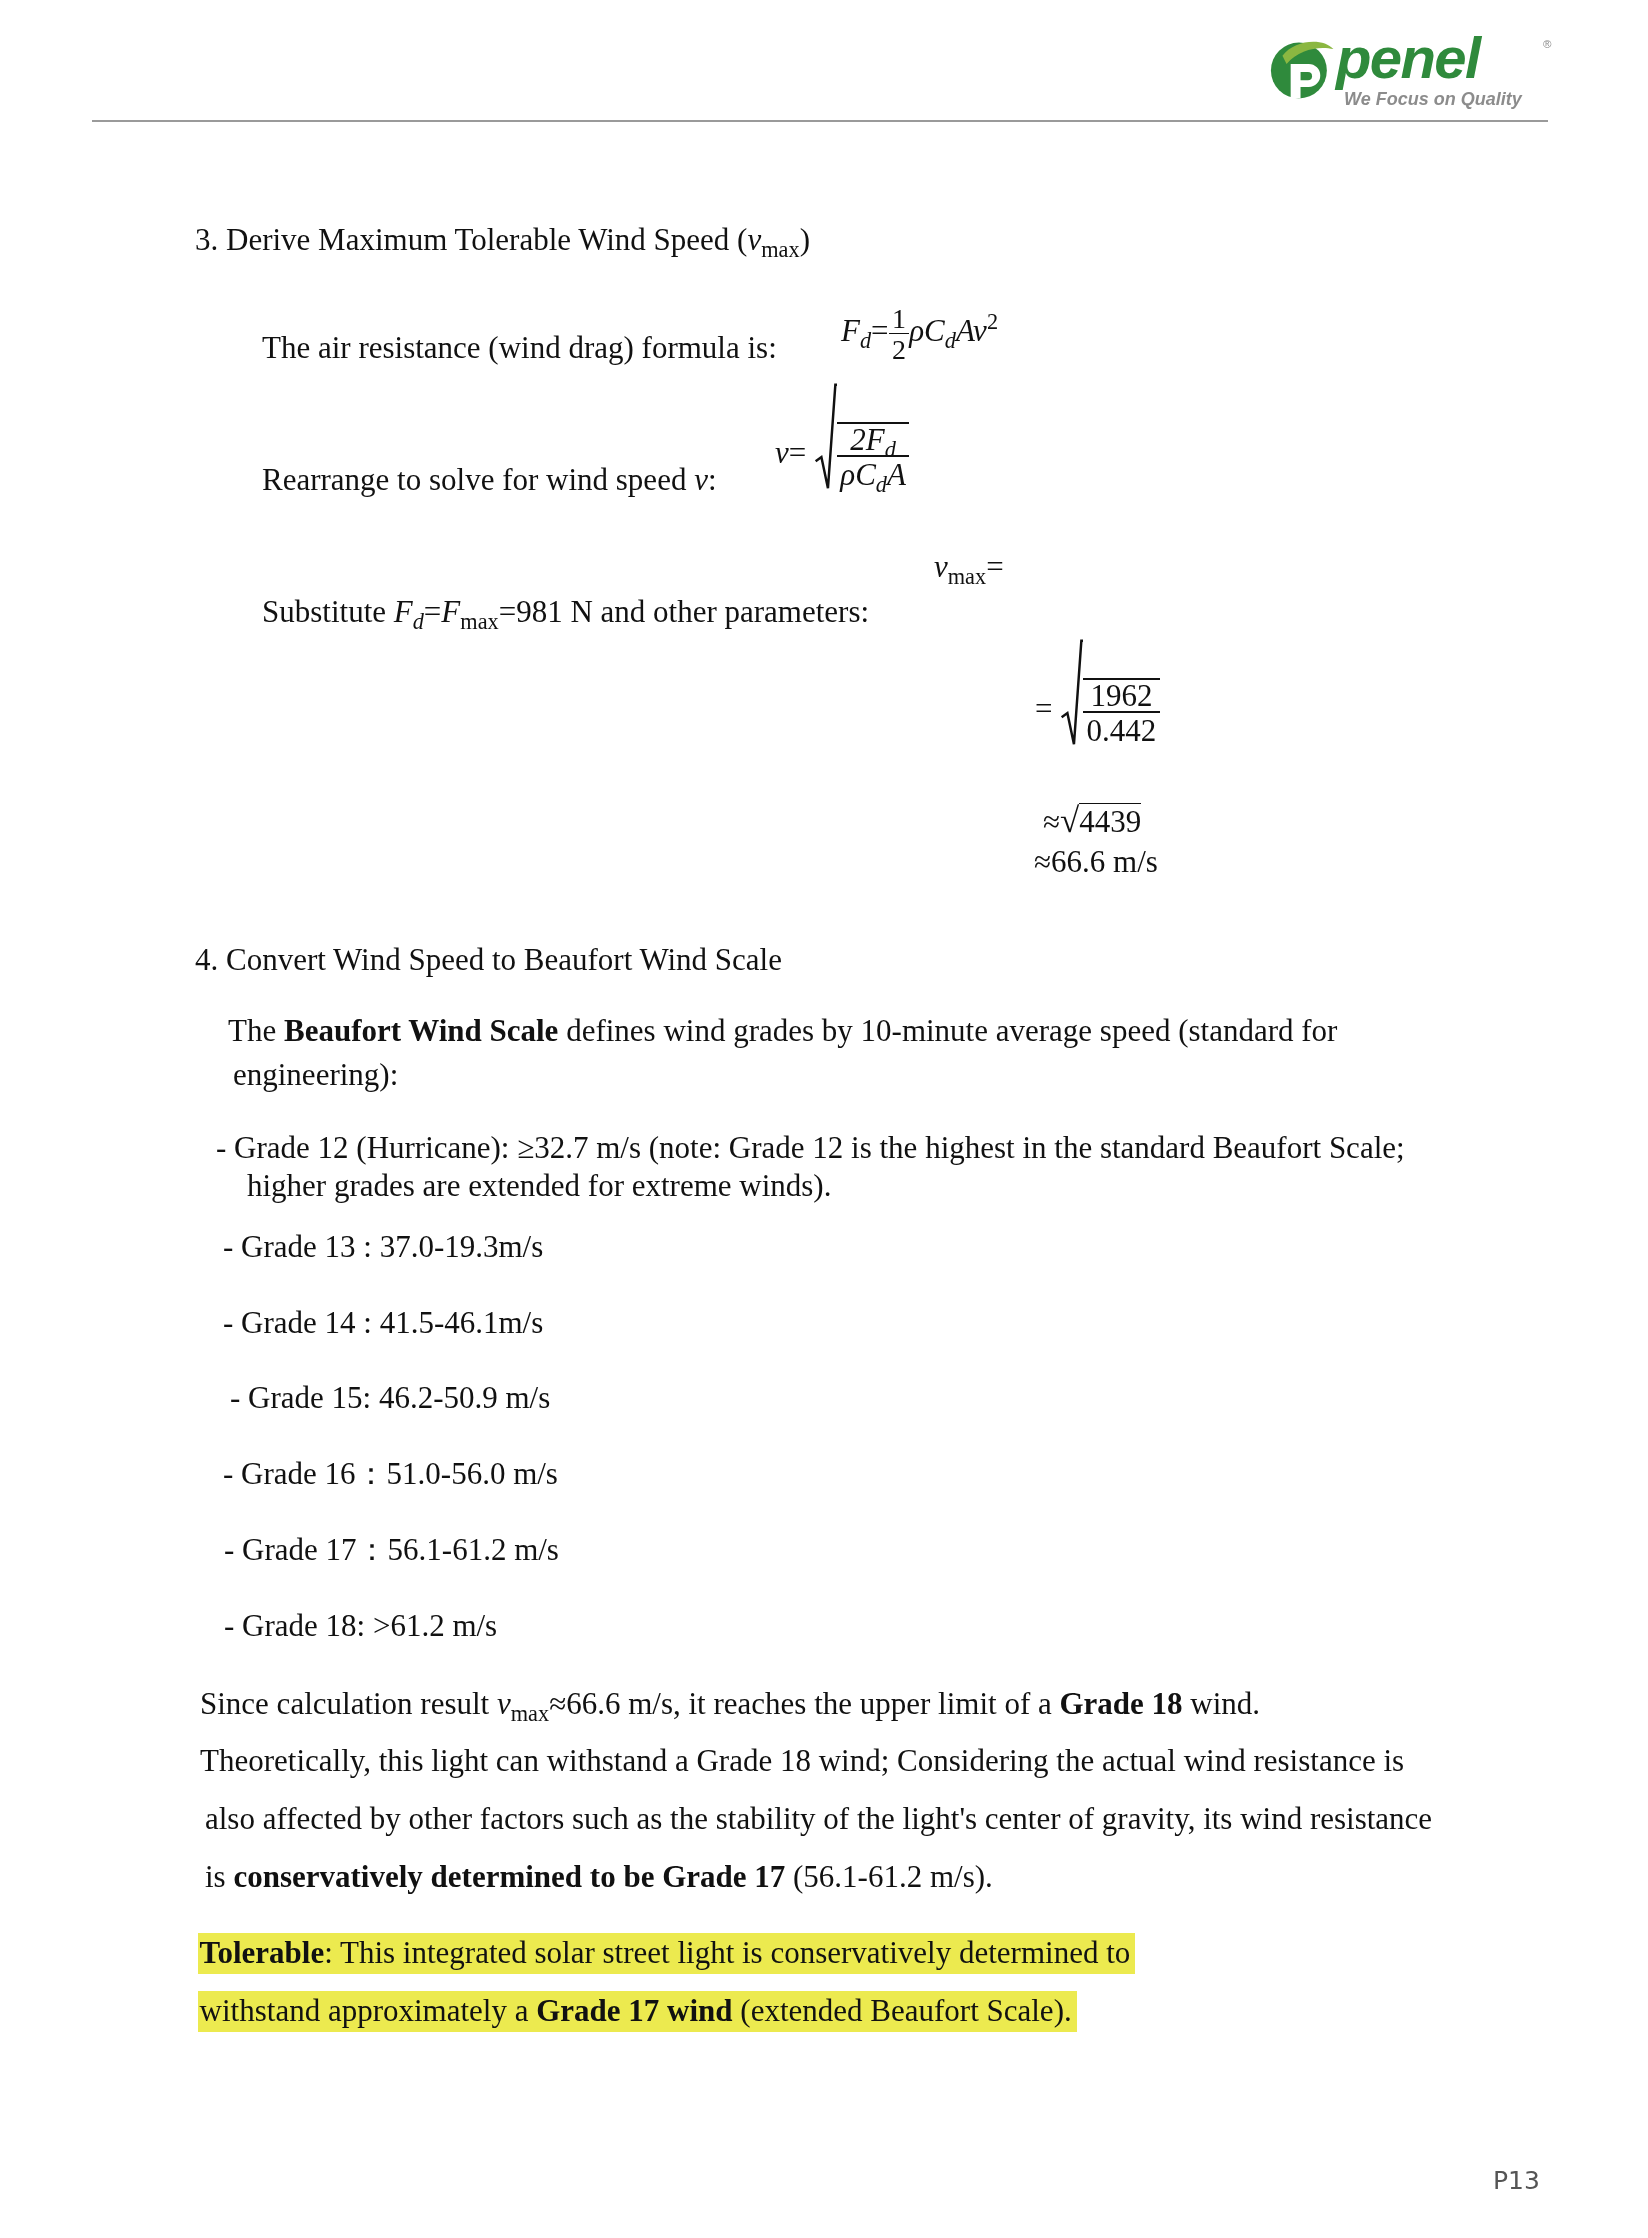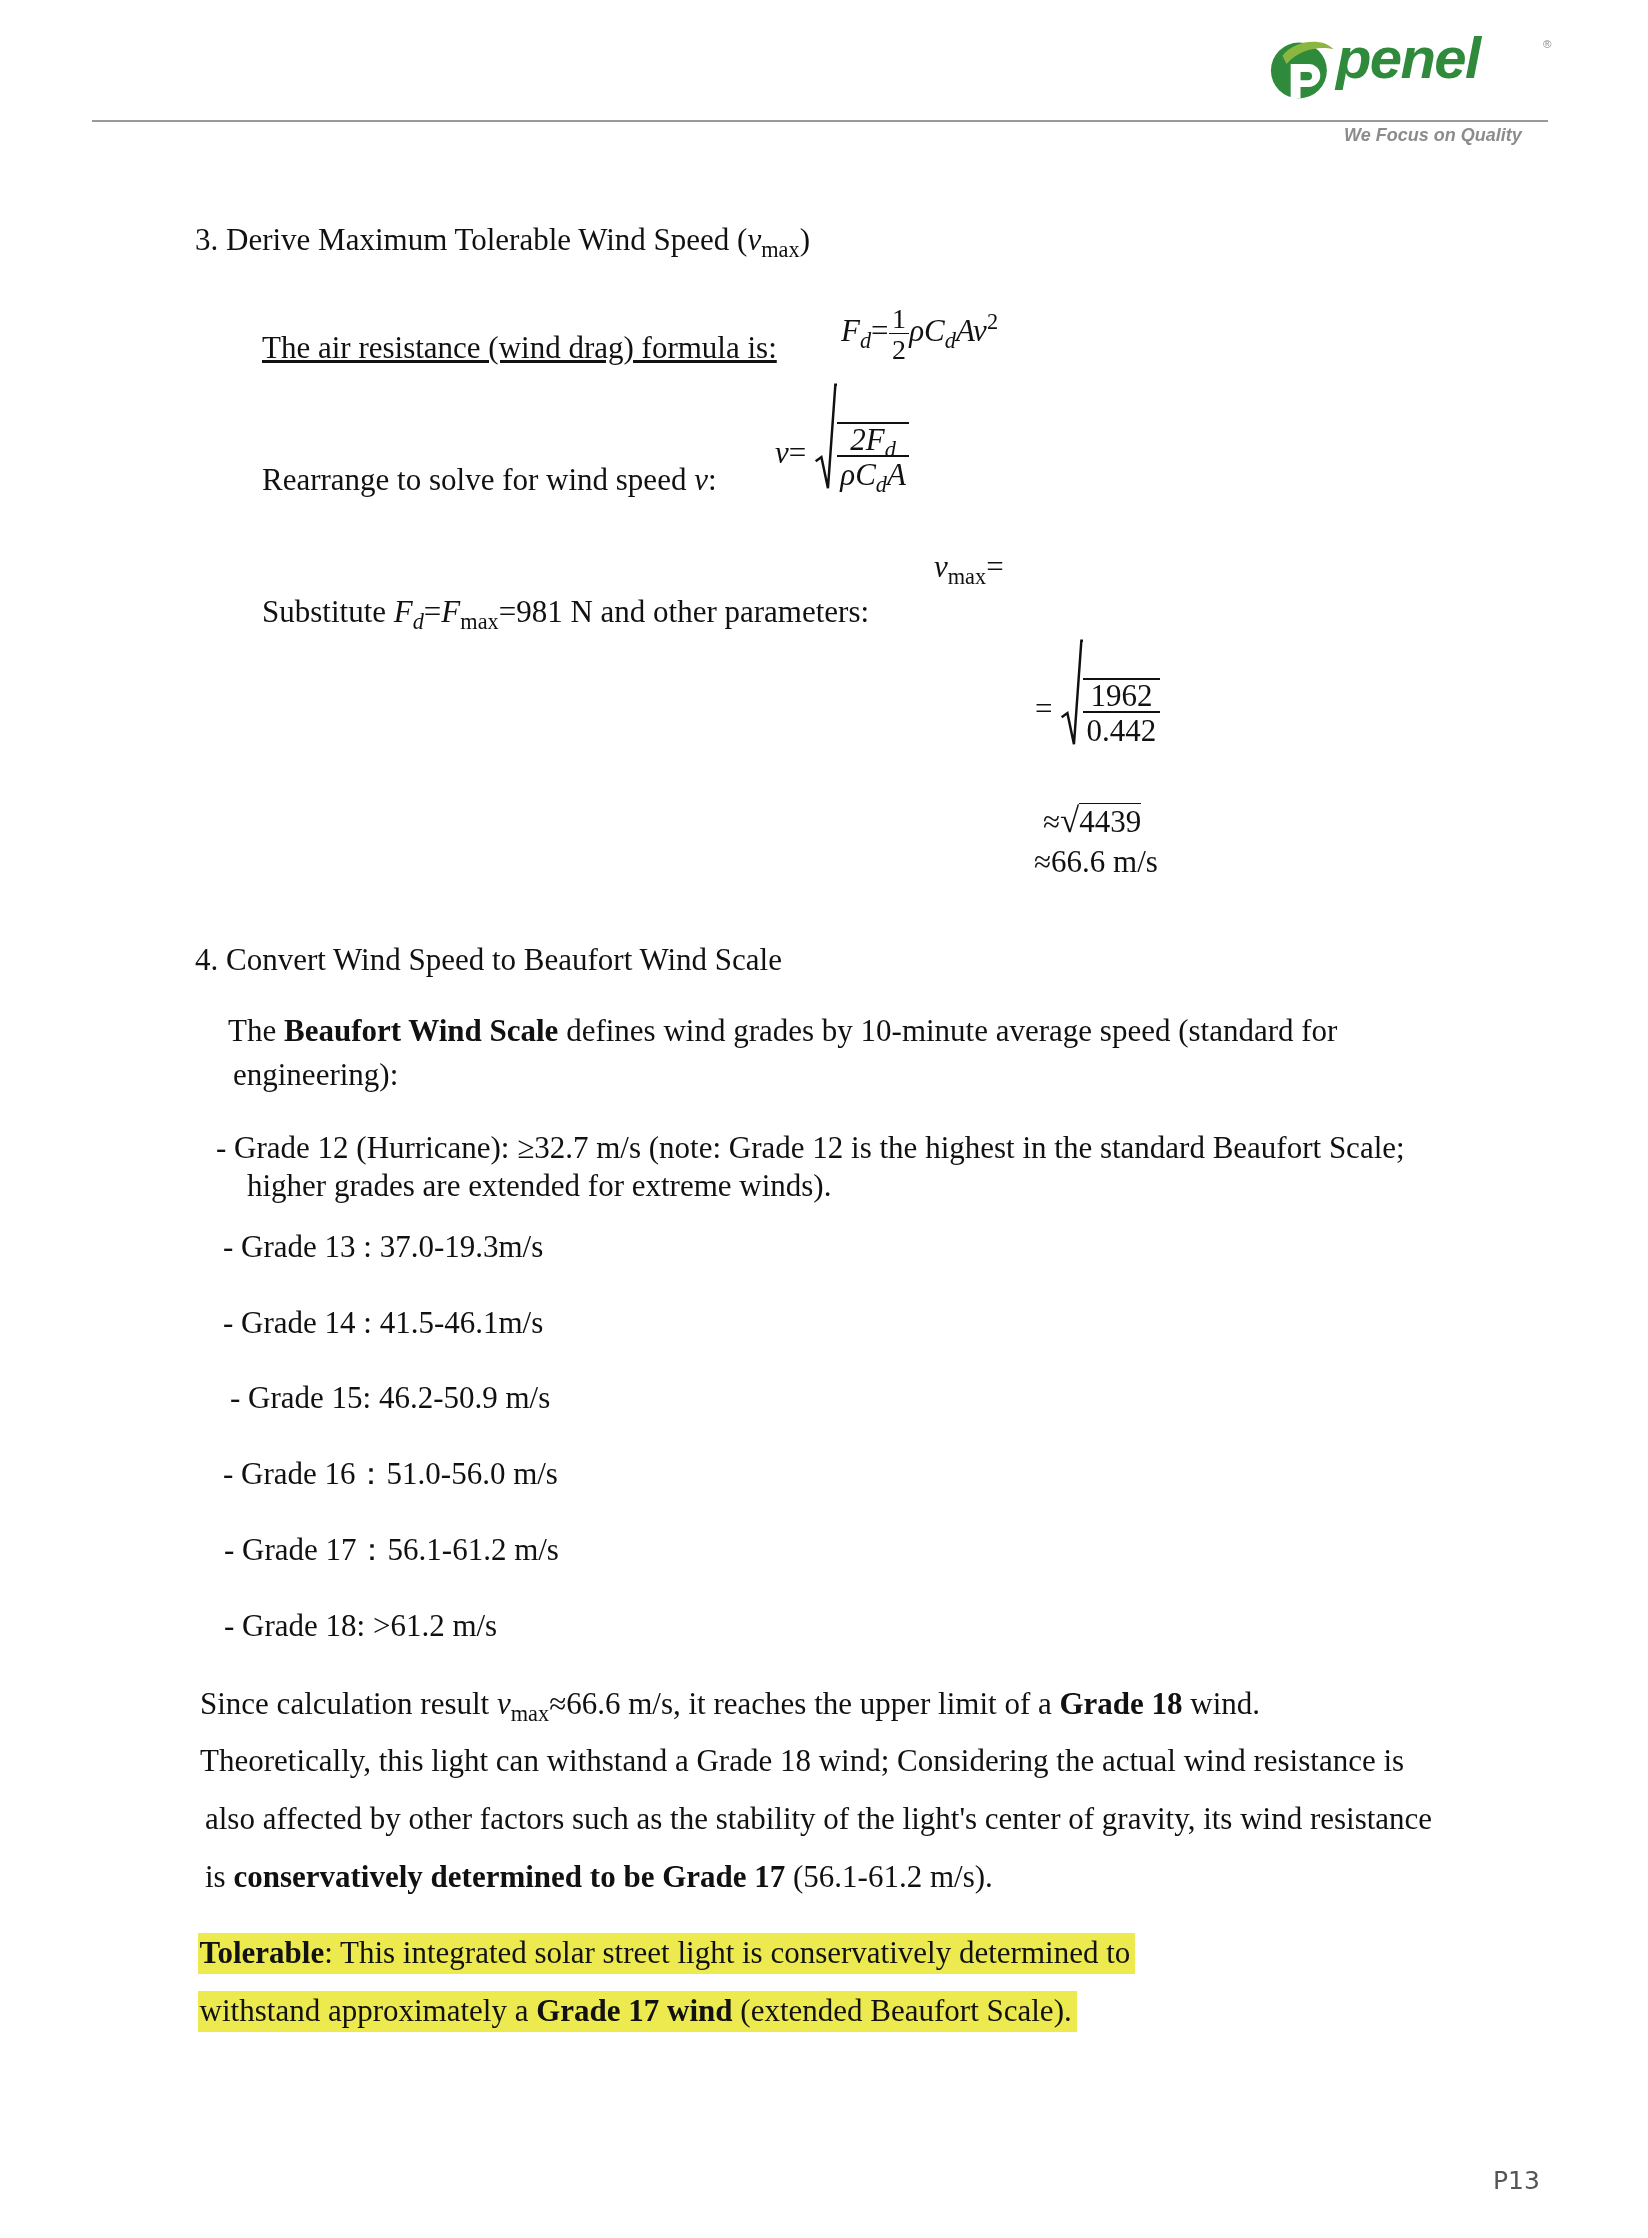--- a/index.html
+++ b/index.html
@@ -10,21 +10,21 @@
   i.m { font-style: italic; }
   sub { font-size: 0.72em; vertical-align: -0.3em; line-height: 0; }
   sup { font-size: 0.72em; vertical-align: 0.55em; line-height: 0; }
 
   
   .rule { position: absolute; left: 92px; top: 120px; width: 1456px; height: 1.6px; background: #9a9a9a; }
   .logo { position: absolute; left: 1266px; top: 31px; width: 297px; height: 82px; }
   .logo-word { position: absolute; left: 70px; top: -6.6px; font-family: "Liberation Sans", sans-serif;
                font-weight: bold; font-style: italic; font-size: 58px; color: #2f8a3c; letter-spacing: -1.6px; }
   .logo-tag { position: absolute; left: 78px; top: 58px; font-family: "Liberation Sans", sans-serif;
-              font-style: italic; font-weight: bold; font-size: 18px; color: #8c8c8c; margin-top: 36px; }
+              font-style: italic; font-weight: bold; font-size: 18px; color: #8c8c8c; }
   .logo-reg { position: absolute; left: 277px; top: 6.6px; font-family: "Liberation Sans", sans-serif;
               font-size: 11.5px; color: #8c8c8c; }
 
   
   .frac { display: inline-block; vertical-align: middle; text-align: center; }
   .frac .num { display: block; padding: 0 3.3px; }
   .frac .den { display: block; border-top: 2.5px solid #111; padding: 1.6px 3.3px 0; }
   .sqrt { display: inline-block; vertical-align: middle; position: relative; }
   .sqrt .rad-sign { position: absolute; left: 0; bottom: 0; }
   .sqrt .rad-body { display: inline-block; border-top: 2.5px solid #111; }
@@ -45,21 +45,21 @@
   <span class="logo-word">penel</span>
   <span class="logo-tag">We Focus on Quality</span>
   <span class="logo-reg">®</span>
 </div>
 <div class="rule"></div>
 
 <div class="abs txt" style="left:195px; top:224px;">
   <span>3. Derive Maximum Tolerable Wind Speed (</span><i class="m">v</i><sub>max</sub><span>)</span>
 </div>
 
-<div class="abs txt" style="left:262px; top:332px;text-decoration:underline;">The air resistance (wind drag) formula is:</div>
+<div class="abs txt" style="left:262px; top:332px;">The air resistance (wind drag) formula is:</div>
 <div class="abs txt" style="left:841px; top:305px;">
   <i class="m">F</i><sub><i>d</i></sub><span>=</span><span class="frac" style="font-size:28px;"><span class="num">1</span><span class="den" style="border-top-width:1.6px">2</span></span><i class="m">ρC</i><sub><i>d</i></sub><i class="m">Av</i><sup>2</sup>
 </div>
 
 <div class="abs txt" style="left:262px; top:464px;">
   <span>Rearrange to solve for wind speed </span><i class="m">v</i><span>:</span>
 </div>
 <div class="abs txt" style="left:775px; top:422px;">
   <i class="m">v</i><span>=</span>
   <span class="sqrt" style="padding-left:23px;">

